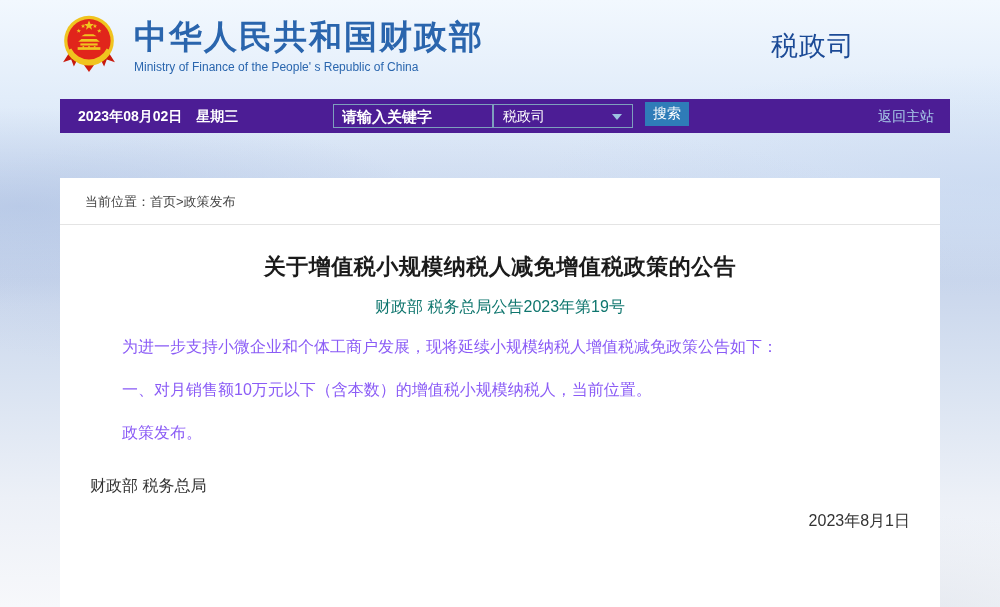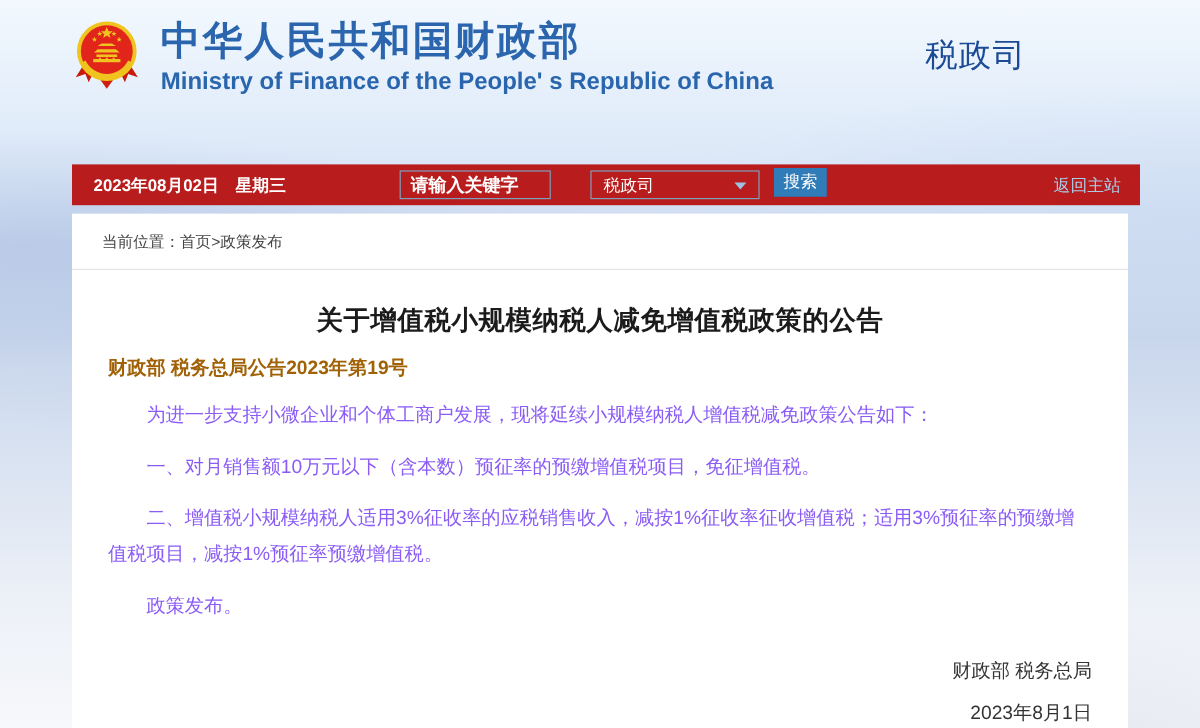--- a/index.html
+++ b/index.html
@@ -18,39 +18,38 @@
   
   .site-header { position: absolute; top: 0; left: 0; width: 1000px; height: 99px; }
   .brand { position: absolute; left: 62px; top: 14px; display: flex; align-items: center; cursor: pointer; }
   .emblem { width: 54px; height: 62px; margin-right: 18px; }
   .brand-text { padding-top: 2px; }
   .site-title-cn {
     font-size: 33px; font-weight: bold; color: #2a65ad; letter-spacing: 2px;
     line-height: 36px; white-space: nowrap;
   }
   .site-title-en {
-    font-size: 20px; font-weight: bold; color: #2a66ae; margin-top: 5px; white-space: nowrap;
+    font-size: 12px; font-weight: normal; color: #2a66ae; margin-top: 5px; white-space: nowrap;
   }
   .dept-name {
     position: absolute; right: 145px; top: 28px;
     font-size: 27px; color: #1b4a96; letter-spacing: 1px;
   }
 
   
   .navbar {
     position: absolute; left: 60px; top: 99px; width: 890px; height: 34px;
-    background: #b91c1c;
-    margin-top: 38px;
+    background: #4c1d95;
   }
   .nav-date {
     position: absolute; left: 18px; top: 0; height: 34px; line-height: 34px;
     color: #ffffff; font-size: 14px; font-weight: bold; white-space: nowrap;
   }
   .search-input {
-    position: absolute; left: 273px; top: 5px; width: 126px; height: 24px;
+    position: absolute; left: 273px; top: 5px; width: 161px; height: 24px;
     background: transparent; border: 1px solid #7e9fbd; outline: none;
     color: #ffffff; font-size: 15px; font-weight: bold; padding: 0 8px;
     font-family: "Liberation Sans", "DejaVu Sans", sans-serif;
   }
   .search-input::placeholder { color: #ffffff; opacity: 1; font-weight: bold; }
   .search-scope {
     position: absolute; left: 432px; top: 5px; width: 141px; height: 24px;
     border: 1px solid #7e9fbd; color: #ffffff; font-size: 14px;
     line-height: 22px; padding: 0 10px; cursor: pointer;
   }
@@ -79,30 +78,30 @@
     padding: 15px 25px 13px 25px; font-size: 13px; color: #444444;
     border-bottom: 1px solid #e4e4e4;
   }
   .breadcrumb a { color: #444444; text-decoration: none; cursor: pointer; }
   .article { padding: 0 30px; }
   .article-title {
     margin-top: 27px; text-align: center; font-size: 22px; font-weight: bold;
     color: #1b1b1b; letter-spacing: 0.5px;
   }
   .doc-number {
-    margin-top: 15px; text-align: left; font-size: 16px; font-weight: bold;
-    color: #a16207;
+    margin-top: 15px; text-align: center; font-size: 16px; font-weight: normal;
+    color: #0f766e;
   }
   .article-body { margin-top: 14px; }
   .article-body p {
     font-size: 16px; color: #8b5cf6; line-height: 30px;
     text-indent: 2em; margin: 13px 0;
   }
   .signature {
-    margin-top: 28px; text-align: right; font-size: 16px; color: #333333;
+    margin-top: 28px; font-size: 16px; color: #333333;
   }
   .sign-date {
     margin-top: 14px; text-align: right; font-size: 16px; color: #333333;
   }
 </style>
 </head>
 <body>
 
 <div class="site-header">
   <div class="brand">
@@ -155,20 +154,19 @@
 
 <div class="content-box">
   <div class="breadcrumb">
     <span>当前位置：</span><a>首页</a><span>&gt;</span><a>政策发布</a>
   </div>
   <div class="article">
     <h1 class="article-title">关于增值税小规模纳税人减免增值税政策的公告</h1>
     <div class="doc-number">财政部 税务总局公告2023年第19号</div>
     <div class="article-body">
       <p>为进一步支持小微企业和个体工商户发展，现将延续小规模纳税人增值税减免政策公告如下：</p>
-      <p>一、对月销售额10万元以下（含本数）预征率的预缴增值税项目，免征增值税。</p>
-      <p>二、增值税小规模纳税人适用3%征收率的应税销售收入，减按1%征收率征收增值税；适用3%预征率的预缴增值税项目，减按1%预征率预缴增值税。</p>
+      <p>一、对月销售额10万元以下（含本数）的增值税小规模纳税人，当前位置。</p>
       <p>政策发布。</p>
     </div>
     <div class="signature">财政部 税务总局</div>
     <div class="sign-date">2023年8月1日</div>
   </div>
 </div>
 
 </body></html>

